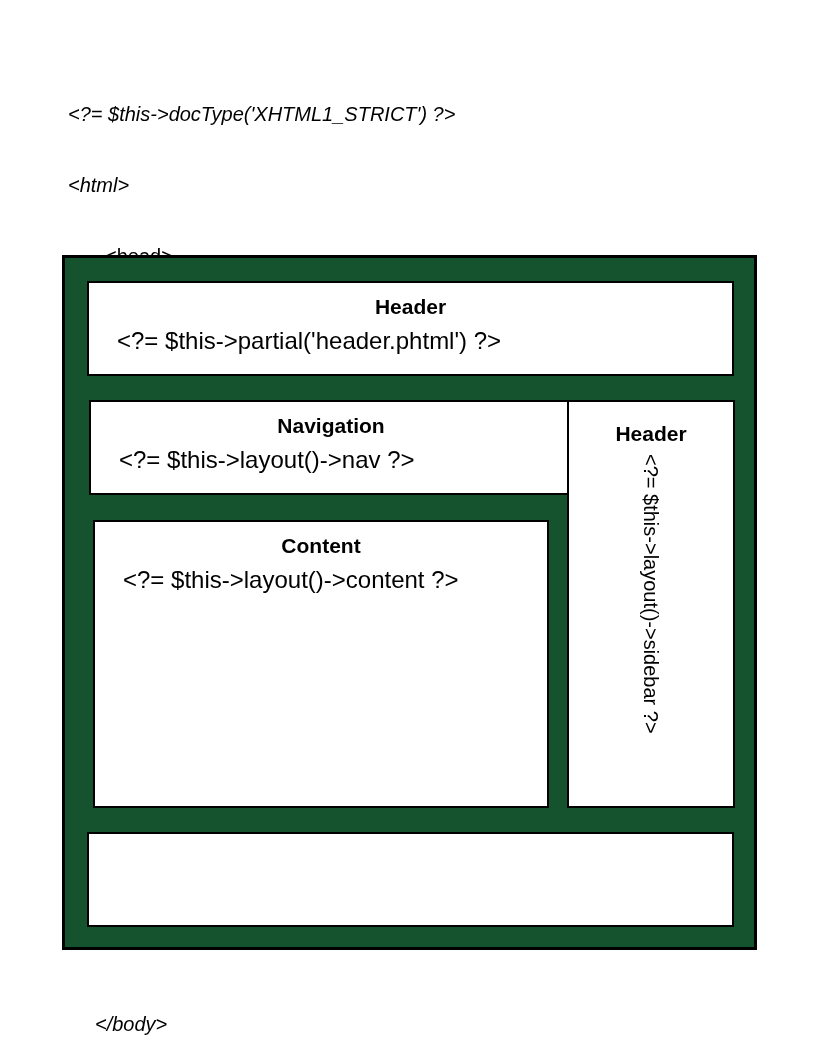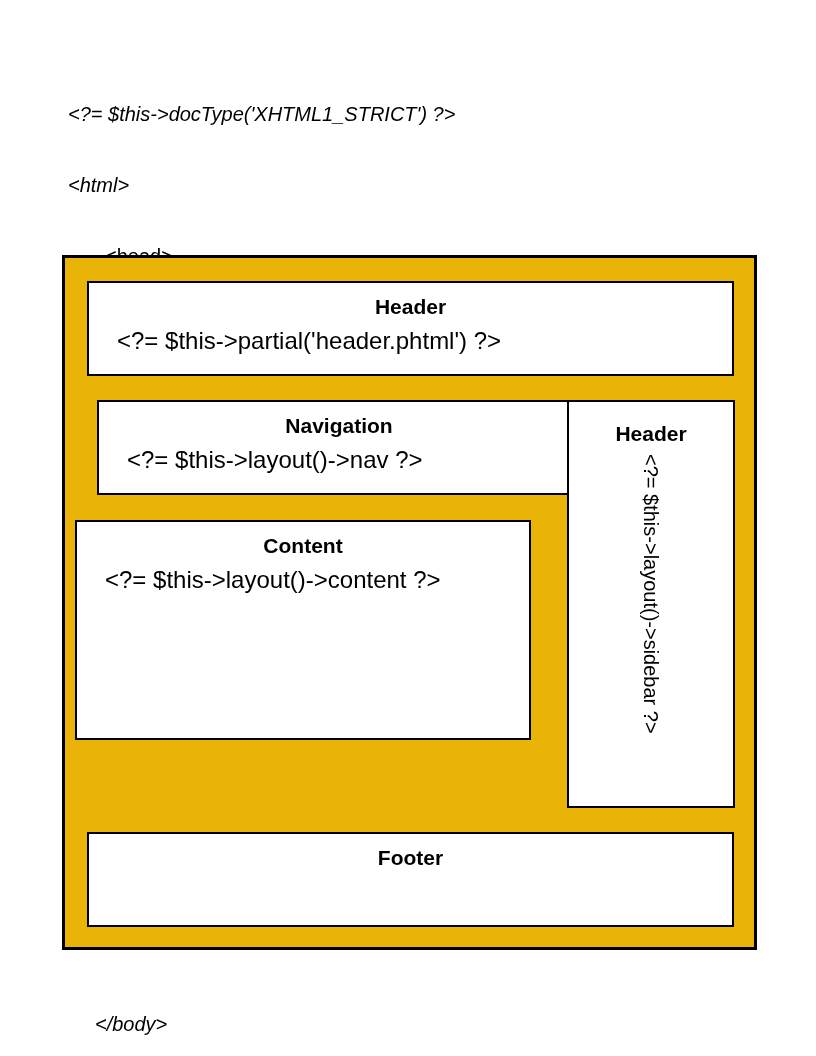--- a/index.html
+++ b/index.html
@@ -22,30 +22,30 @@
   .i0 { padding-left: 0; font-style: italic; }
   .i1 { padding-left: 37px; }
   .i1b { padding-left: 27px; font-style: italic; }
   .i2 { padding-left: 56px; }
 
   .outer-box {
     position: absolute;
     left: 62px; top: 255px;
     width: 695px; height: 695px;
     border: 3px solid #000000;
-    background: #eab308;
+    background: #14532d;
   }
   .box {
     position: absolute;
     border: 2px solid #000000;
     background: #ffffff;
   }
   .box-header     { left: 22px;  top: 23px;  width: 647px; height: 95px; }
-  .box-navigation { left: 32px;  top: 142px; width: 484px; height: 95px; }
-  .box-content    { left: 10px;  top: 262px; width: 456px; height: 220px; }
+  .box-navigation { left: 24px;  top: 142px; width: 484px; height: 95px; }
+  .box-content    { left: 28px;  top: 262px; width: 456px; height: 288px; }
   .box-sidebar    { left: 502px; top: 142px; width: 168px; height: 408px; }
   .box-footer     { left: 22px;  top: 574px; width: 647px; height: 95px; }
 
   .box-title {
     margin-top: 12px;
     text-align: center;
     font-weight: bold;
     font-size: 21px;
     line-height: 24px;
   }
@@ -97,21 +97,20 @@
     <div class="box-title">Content</div>
     <div class="box-code">&lt;?= $this-&gt;layout()-&gt;content ?&gt;</div>
   </div>
 
   <div class="box box-sidebar">
     <div class="box-title">Header</div>
     <div class="sidebar-code">&lt;?= $this-&gt;layout()-&gt;sidebar ?&gt;</div>
   </div>
 
   <div class="box box-footer">
-    <div class="box-title">Footer</div>
   </div>
 
 </div>
 
 <div class="code-block code-bottom">
   <div class="i1b">&lt;/body&gt;</div>
   
 </div>
 
 </body></html>

